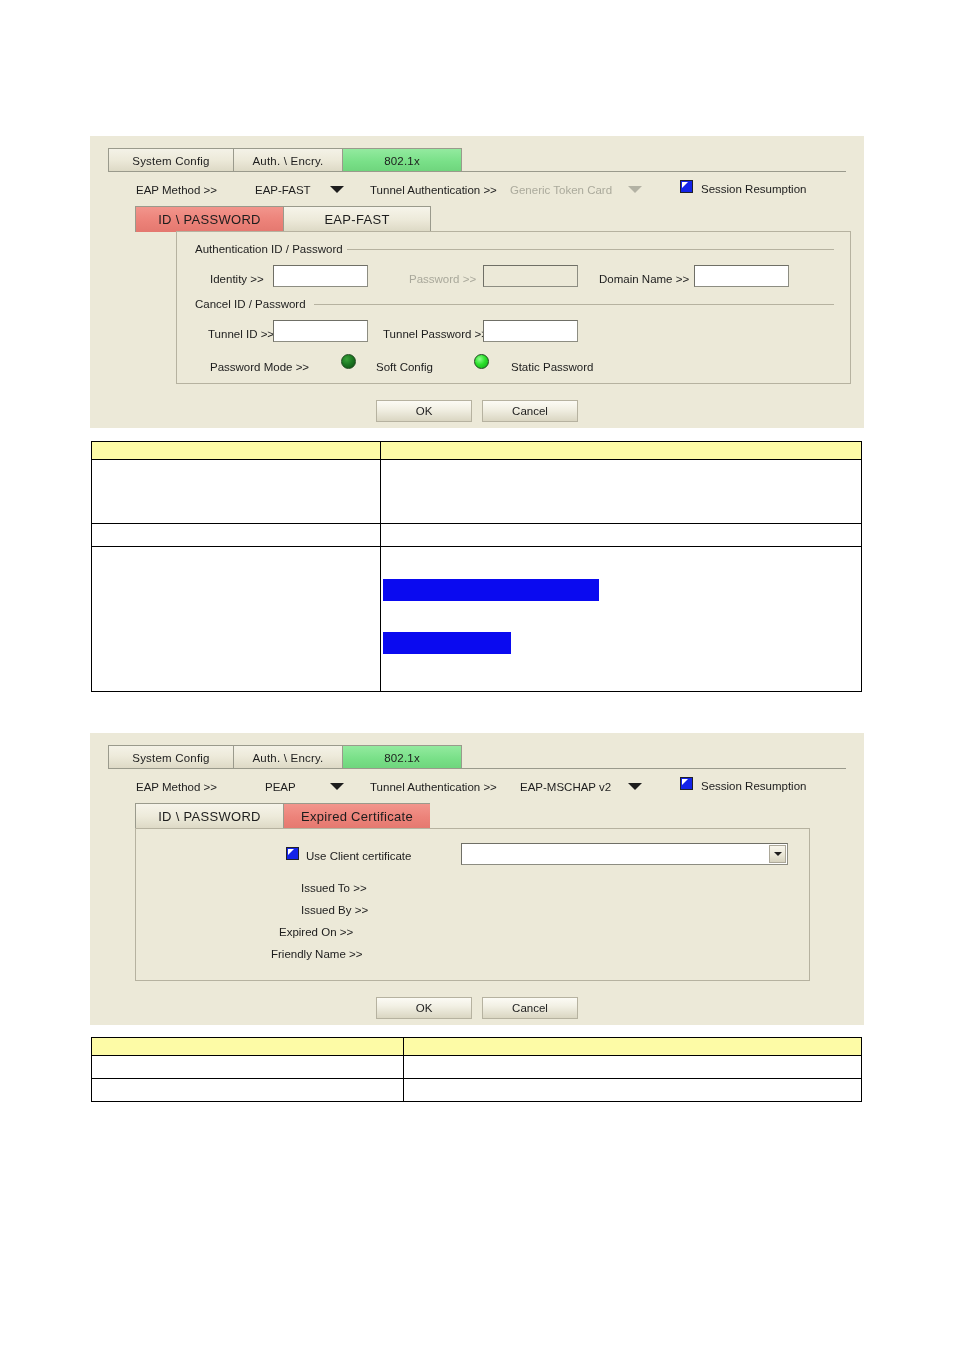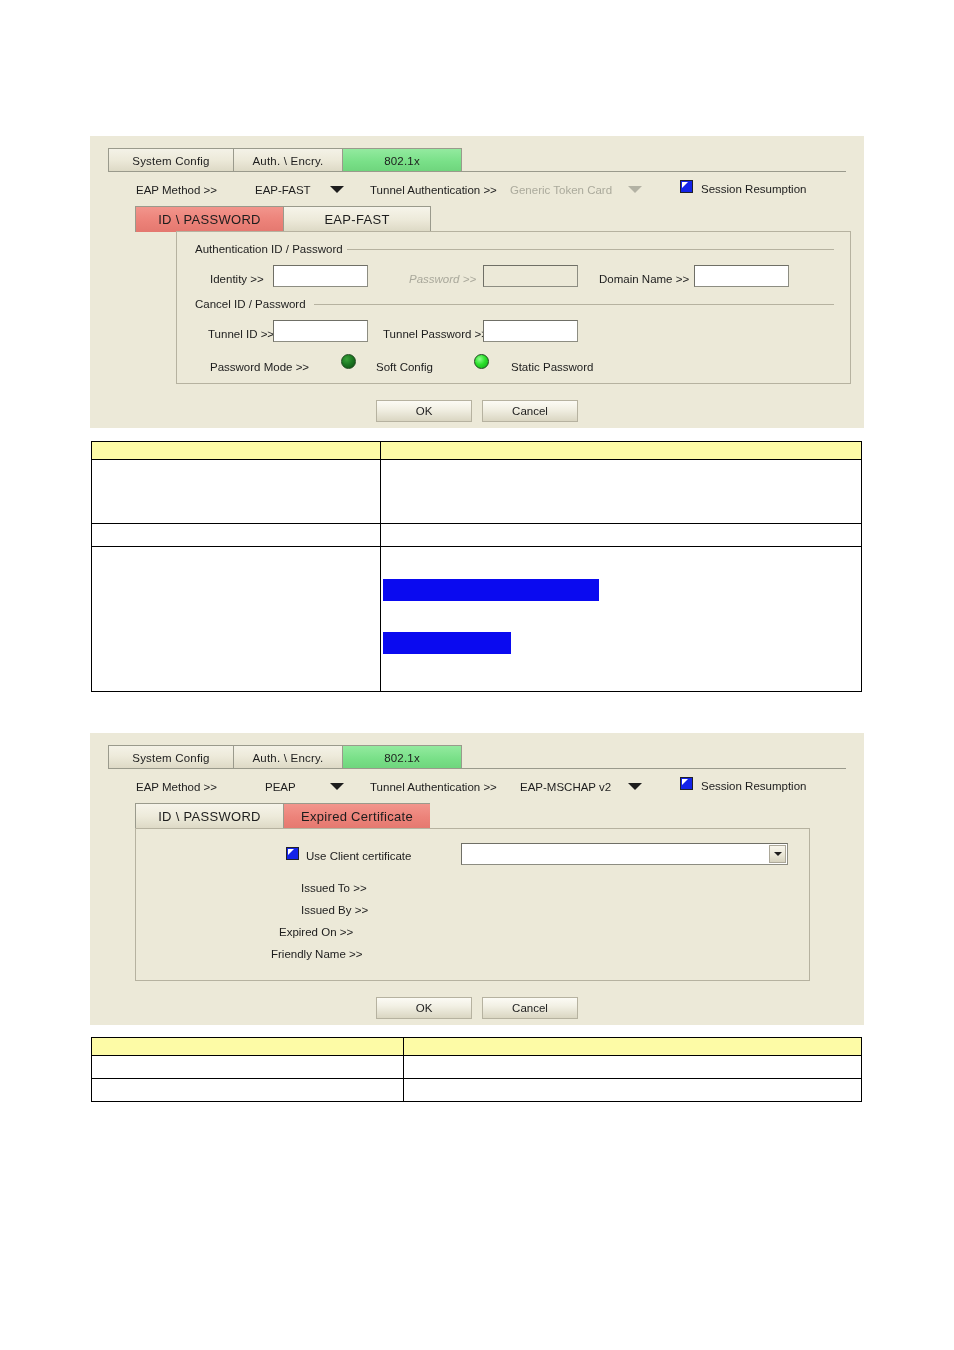--- a/index.html
+++ b/index.html
@@ -72,21 +72,21 @@
     width: 740px;
     height: 26px;
   }
   .lbl {
     position: absolute;
     font-size: 11.5px;
     color: #1d1d1d;
     white-space: nowrap;
     line-height: 16px;
   }
-  .lbl.dim { color: #A9A89B; font-style: italic; }
+  .lbl.dim { color: #A9A89B; }
   .combo-val {
     position: absolute;
     font-size: 11.5px;
     color: #1d1d1d;
     white-space: nowrap;
     line-height: 16px;
   }
   .combo-val.dim { color: #ABAA9C; }
   .caret {
     position: absolute;

